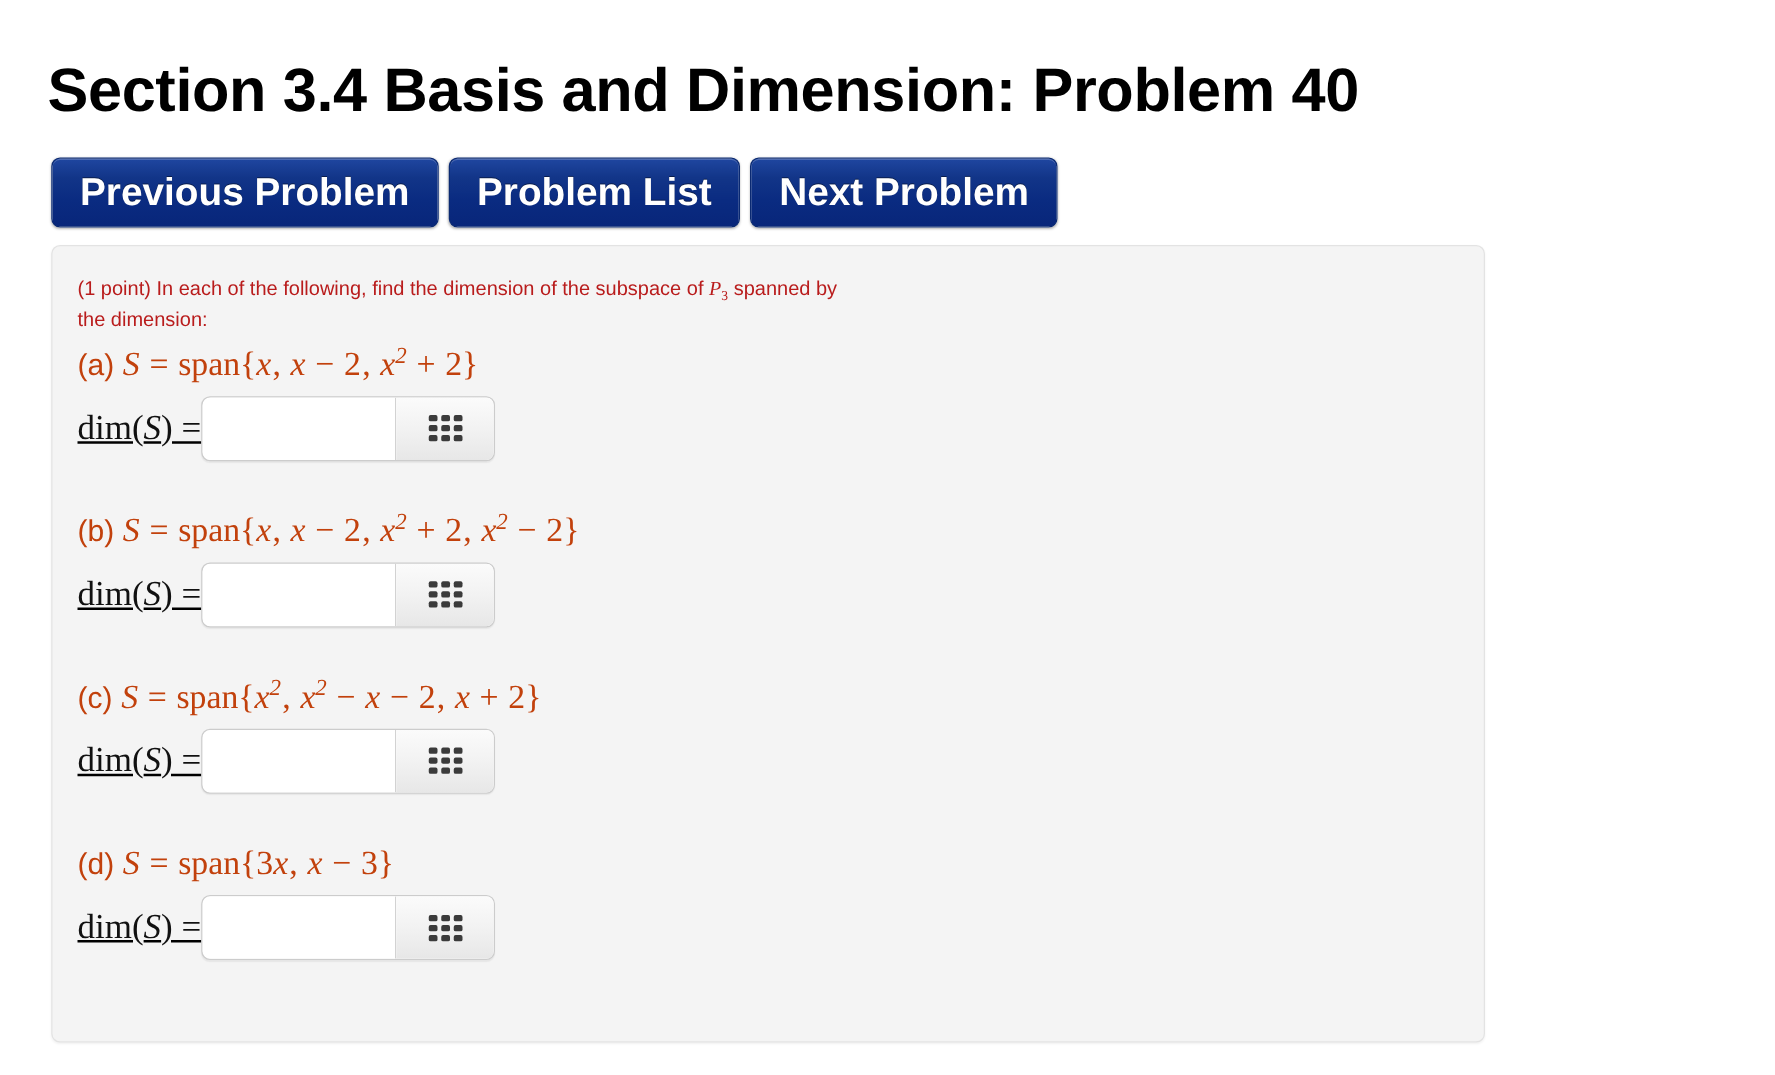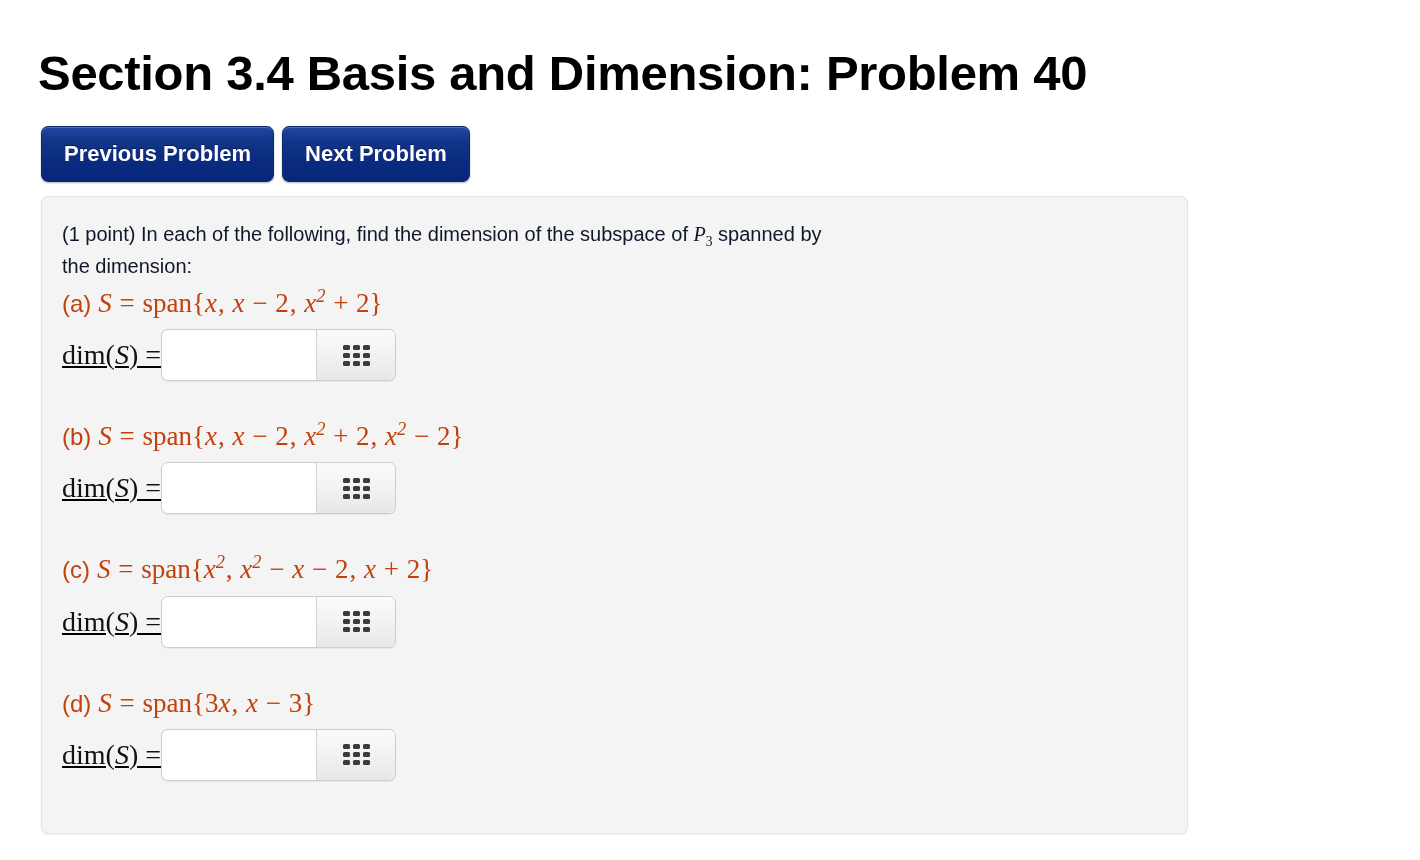--- a/index.html
+++ b/index.html
@@ -48,21 +48,21 @@
     display: inline-flex;
     align-items: center;
     justify-content: center;
     height: 56px;
     padding: 0 22px;
     border: 1px solid #0b2a72;
     border-radius: 7px;
     background: linear-gradient(to bottom, #1f46a0 0%, #123588 28%, #0a2b81 62%, #08267a 100%);
     color: #ffffff;
     font-family: "Liberation Sans", sans-serif;
-    font-size: 22px;
+    font-size: 31px;
     font-weight: bold;
     text-shadow: 0 -1px 0 rgba(0,0,0,0.45);
     box-shadow: inset 0 1px 0 rgba(255,255,255,0.22),
                 0 1px 2px rgba(0,0,0,0.30);
     cursor: pointer;
     white-space: nowrap;
     user-select: none;
   }
 
   
@@ -75,22 +75,22 @@
     background: #f4f4f4;
     border: 1px solid #e3e3e3;
     border-radius: 7px;
     box-shadow: 0 1px 2px rgba(0,0,0,0.06);
     padding: 22px 24px 20px 20px;
   }
 
   
   .prompt {
     font-family: "Liberation Sans", sans-serif;
-    font-size: 20px;
-    color: #0f172a;
+    font-size: 16px;
+    color: #b91c1c;
     line-height: 1.58;
     margin: 0 0 2px 0;
     max-width: 1100px;
   }
 
   .mathf {
     font-family: "Liberation Serif", "DejaVu Serif", serif;
   }
   .mvar { font-style: italic; }
   .mup  { font-style: normal; }
@@ -186,20 +186,21 @@
 </style>
 </head>
 <body>
 
 <div class="page">
 
   <h1 class="page-title">Section 3.4 Basis and Dimension: Problem 40</h1>
 
   <div class="nav-bar">
     <button class="nav-btn">Previous Problem</button>
+    <button class="nav-btn">Problem List</button>
     <button class="nav-btn">Next Problem</button>
   </div>
 
   <div class="problem-panel">
 
     <p class="prompt">
       <span>(1 point)</span>
       <span>In each of the following, find the dimension of the subspace of</span>
       <span class="mathf mvar"><span>P</span><span class="msub">3</span></span>
       <span>spanned by</span><br>

